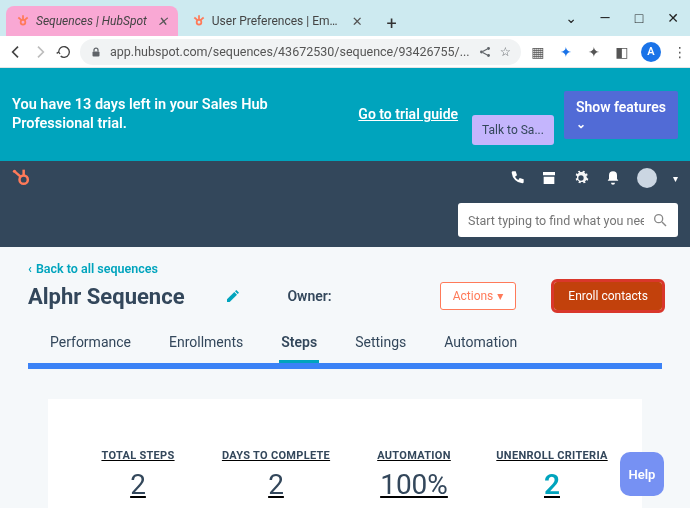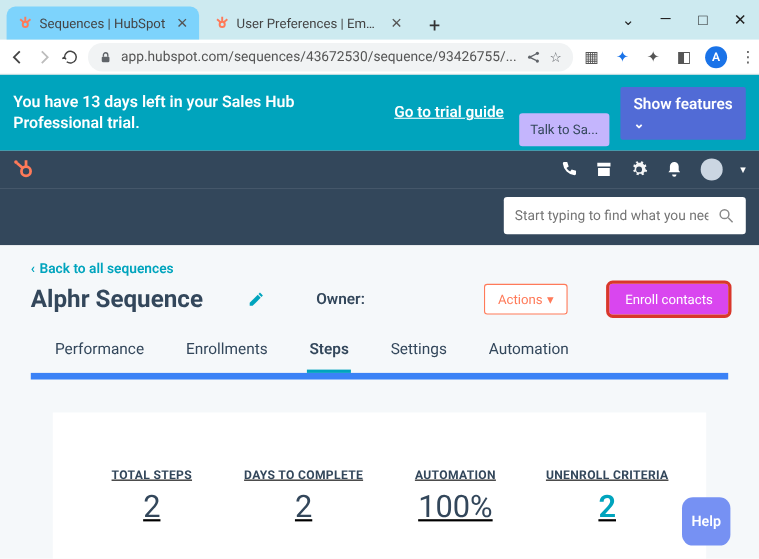--- a/index.html
+++ b/index.html
@@ -1,39 +1,39 @@
 <!DOCTYPE html>
 <html><head>
 <meta charset="utf-8">
 <style>
   * { margin:0; padding:0; box-sizing:border-box; font-family:-apple-system,BlinkMacSystemFont,"Segoe UI",Roboto,Arial,sans-serif; }
   body { width:690px; height:508px; background:#fff; overflow:hidden; position:relative; }
   
   .titlebar { height:36px; background:#cdeaf0; display:flex; align-items:center; position:relative; }
   .tabs { display:flex; align-items:flex-end; height:36px; padding-left:6px; }
   .tab { display:flex; align-items:center; height:30px; border-radius:8px 8px 0 0; padding:0 10px; gap:6px; font-size:12px; color:#444; margin-right:4px; min-width:0; }
-  .tab.active { background:#7dd3fc; }
+  .tab.active { background:#f9a8d4;font-style:italic; }
   .tab .favicon { width:14px; height:14px; display:flex; align-items:center; justify-content:center; }
   .sprocket { width:14px; height:14px; }
   .tab-title { white-space:nowrap; overflow:hidden; text-overflow:ellipsis; max-width:130px; }
   .tab-close { font-size:13px; color:#555; margin-left:4px; }
   .newtab { width:26px; height:26px; display:flex; align-items:center; justify-content:center; font-size:18px; color:#333; margin-left:2px; }
   .win-controls { position:absolute; right:0; top:0; height:36px; display:flex; align-items:center; }
   .win-controls span { width:34px; text-align:center; font-size:14px; color:#222; }
   
   .toolbar { height:32px; background:#fff; display:flex; align-items:center; padding:0 8px; gap:8px; border-bottom:1px solid #e5e5e5; }
   .tb-btn { width:20px; height:20px; display:flex; align-items:center; justify-content:center; color:#5f6368; }
   .tb-btn.disabled { color:#bdbdbd; }
   .addrbar { flex:1; height:26px; background:#f1f3f4; border-radius:14px; display:flex; align-items:center; padding:0 10px; gap:8px; font-size:12.5px; color:#555; }
   .addrbar .star { margin-left:auto; color:#5f6368; }
   .ext-cluster { display:flex; align-items:center; gap:10px; }
   .ext-ico { width:18px; height:18px; display:flex; align-items:center; justify-content:center; color:#555; font-size:14px; }
   .avatar-circ { width:20px;height:20px;border-radius:50%; background:#1a73e8; color:#fff; font-size:11px; display:flex;align-items:center;justify-content:center; font-weight:600; }
   
-  .trial { background:#00a4bd; color:#fff; display:flex; align-items:center; padding:4px 12px; gap:10px;}
+  .trial { background:#00a4bd; color:#fff; display:flex; align-items:center; padding:16px 12px; gap:10px;}
   .trial-left { flex:1; font-size:14.5px; font-weight:600; line-height:1.25; }
   .trial-link { text-decoration:underline; font-weight:600; font-size:14px; margin-right:4px; line-height:1.3; display:inline-block; }
   .trial-btn { background:#c4b5fd; color:#33475b; border-radius:3px; font-size:12px; padding:8px 10px; white-space:nowrap;margin-top:31px; }
   .show-feat { background:#516bd6; color:#fff; padding:8px 12px; font-weight:600; font-size:14px; display:flex; flex-direction:column; justify-content:center; gap:2px; border-radius:2px;}
   .show-feat .chev { font-size:12px; }
   
   .hs-nav { height:34px; background:#33475b; display:flex; align-items:center; padding:0 12px; gap:14px; }
   .hs-logo { width:20px; height:20px; }
   .hs-nav-right { margin-left:auto; display:flex; align-items:center; gap:16px; color:#fff; }
   .hs-ico { width:16px;height:16px; color:#fff; }
@@ -43,21 +43,21 @@
   .searchbox { width:220px; height:34px; background:#fff; border-radius:3px; display:flex; align-items:center; padding:0 10px; gap:8px; }
   .searchbox input { border:none; outline:none; flex:1; font-size:12.5px; color:#777; background:transparent; }
   
   .page { background:#f5f8fa; padding:14px 28px 40px; min-height:400px; }
   .backlink { color:#00a4bd; font-size:12.5px; font-weight:600; display:flex; align-items:center; gap:4px; }
   .header-row { display:flex; align-items:center; margin-top:6px;gap:28px; }
   .seq-title { font-size:22px; font-weight:700; color:#33475b; }
   .editpen { margin-left:12px; color:#00a4bd; }
   .owner { margin-left:auto; margin-right:80px; font-size:14px; color:#33475b; font-weight:600; }
   .btn-actions { border:1px solid #ff7a59; color:#ff7a59; background:#fff; border-radius:3px; padding:6px 12px; font-size:12px; display:flex; align-items:center; gap:4px; margin-right:10px; }
-  .btn-enroll { background:#d946ef; color:#fff; border-radius:3px; padding:7px 14px; font-size:12px; outline:3px solid #d9372b; outline-offset:0px; }
+  .btn-enroll { background:#c2410c; color:#fff; border-radius:3px; padding:7px 14px; font-size:12px; outline:3px solid #d9372b; outline-offset:0px; }
   
   .ptabs { display:flex; gap:34px; margin-top:20px; padding:0 20px; border-bottom:6px solid #3b82f6; }
   .ptab { font-size:14px; color:#33475b; padding:4px 2px 10px; }
   .ptab.active { color:#33475b; font-weight:600; border-bottom:3px solid #00a4bd; }
   
   .card { background:#fff; margin:30px 20px 0; padding:24px 26px 50px; }
   .card h2 { font-size:20px; color:#33475b; font-weight:700; }
   .stats { display:flex; margin-top:26px; gap:10px;text-decoration:underline; }
   .stat { flex:1; text-align:center; }
   .stat-label { font-size:11px; font-weight:700; color:#33475b; letter-spacing:.3px; }

